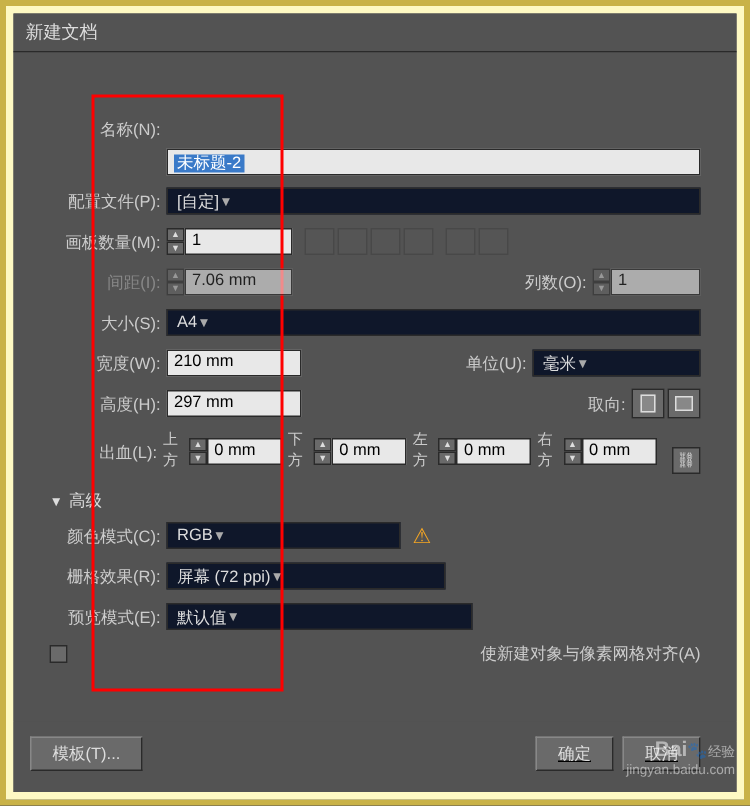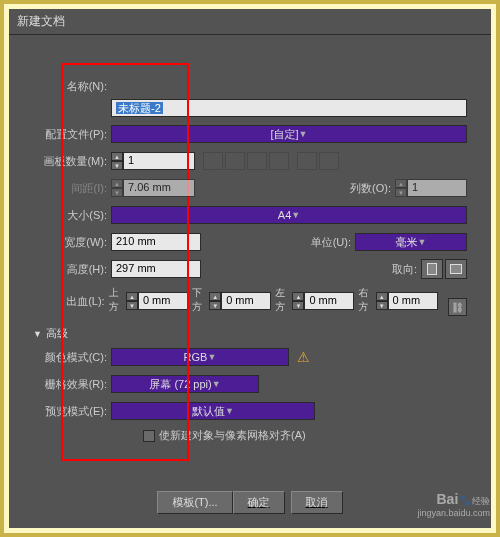--- a/index.html
+++ b/index.html
@@ -5,44 +5,44 @@
 * { box-sizing: border-box; margin: 0; padding: 0; font-family: "Microsoft YaHei", sans-serif; }
 body { background: #c9b247; width: 500px; height: 537px; padding: 4px; }
 .window { background: #535353; border: 5px solid #fef9c3; height: 100%; display: flex; flex-direction: column; }
 .titlebar { background: #535353; color: #ddd; font-size: 12px; padding: 4px 8px; border-bottom: 1px solid #2a2a2a; }
 .content { flex: 1; padding: 20px 24px 10px 24px; background: #535353; position: relative; }
 .row { display: flex; align-items: center; margin-bottom: 7px; min-height: 20px; }
 .lbl { color: #ccc; font-size: 11px; width: 78px; text-align: right; padding-right: 4px; }
 .lbl-dim { color: #888; }
 .input { background: #e8e8e8; border: 1px solid #2a2a2a; height: 18px; font-size: 11px; padding: 1px 4px; }
 .input-wide { flex: 1; margin-top: 44px; }
-.select { background: #4c1d95; border: 1px solid #2a2a2a; height: 18px; font-size: 11px; color: #ddd; padding: 1px 6px; display: flex; align-items: center; justify-content: center; }
+.select { background: #0f172a; border: 1px solid #2a2a2a; height: 18px; font-size: 11px; color: #ddd; padding: 1px 6px; display: flex; align-items: center; justify-content: flex-start; }
 .select-wide { flex: 1; }
 .sel-hl { background: #3a7ac8; color: #fff; padding: 0 2px; }
 .chev { font-size: 9px; color: #aaa; }
 .spinner { display: flex; flex-direction: column; width: 12px; height: 18px; }
 .spin-btn { background: #6a6a6a; border: 1px solid #2a2a2a; flex: 1; font-size: 6px; color: #ddd; display: flex; align-items: center; justify-content: center; line-height: 1; }
 .iconbtns { display: flex; gap: 2px; margin-left: 8px; opacity: 0.4; }
 .iconbtn { width: 20px; height: 18px; background: #5a5a5a; border: 1px solid #3a3a3a; }
 .iconbtn-active { opacity: 1; background: #6a6a6a; }
 .orient { display: flex; gap: 2px; }
 .orient-btn { width: 22px; height: 20px; background: #6a6a6a; border: 1px solid #2a2a2a; display: flex; align-items: center; justify-content: center; }
 .orient-ic { width: 10px; height: 12px; border: 1px solid #ddd; background: #888; }
 .orient-ic-l { width: 12px; height: 10px; }
 .bleed-row { display: flex; align-items: flex-end; gap: 4px; }
 .bleed-col { display: flex; flex-direction: row; align-items: center; }
 .bleed-lbl { color: #ccc; font-size: 10px; margin-bottom: 2px; }
 .bleed-grp { display: flex; }
 .link-btn { width: 20px; height: 18px; background: #6a6a6a; border: 1px solid #2a2a2a; margin-left: 6px; display: flex; align-items: center; justify-content: center; font-size: 10px; color: #ddd; }
 .disclosure { display: flex; align-items: center; color: #ddd; font-size: 11px; margin: 10px 0 6px 0; cursor: pointer; }
 .tri { font-size: 9px; margin-right: 4px; }
 .warn { color: #f5a623; font-size: 14px; margin-left: 8px; }
-.chk-row { display: flex; align-items: center; margin-left: 110px; margin-top: 2px; }
+.chk-row { display: flex; align-items: center; margin-top: 2px; justify-content: space-between; }
 .chk { width: 12px; height: 12px; background: #6a6a6a; border: 1px solid #2a2a2a; margin-right: 4px; }
-.footer { display: flex; justify-content: center; padding: 10px 24px 14px 24px; background: #535353; }
+.footer { display: flex; justify-content: space-between; padding: 10px 24px 14px 11px; background: #535353; }
 .btn { background: #6a6a6a; border: 1px solid #2a2a2a; border-top-color: #888; border-left-color: #888; color: #ddd; font-size: 11px; padding: 3px 14px; cursor: pointer; }
 .btn-grp { display: flex; gap: 6px; text-decoration: underline; }
 .redbox { position: absolute; border: 2px solid #ff0000; left: 52px; top: 28px; width: 128px; height: 398px; pointer-events: none; }
 .watermark { position: absolute; bottom: 18px; right: 10px; color: rgba(255,255,255,0.5); font-size: 9px; text-align: right; line-height: 1.2; }
 .wm-logo { font-size: 14px; font-weight: bold; }
 .spacer { flex: 1; }
 .lbl2 { color: #ccc; font-size: 11px; padding-right: 4px; }
 </style>
 </head>
 <body>
@@ -180,30 +180,30 @@
       </div>
     </div>
 
     <div class="disclosure">
       <span class="tri">▼</span>
       <span>高级</span>
     </div>
 
     <div class="row">
       <span class="lbl">颜色模式(C):</span>
-      <div class="select" style="width:178px">
+      <div class="select" style="width:156px">
           <span>RGB</span>
           <span class="chev">▼</span>
         </div>
       <span class="warn">⚠</span>
     </div>
 
     <div class="row">
       <span class="lbl">栅格效果(R):</span>
-      <div class="select" style="width:148px">
+      <div class="select" style="width:186px">
           <span>屏幕 (72 ppi)</span>
           <span class="chev">▼</span>
         </div>
     </div>
 
     <div class="row">
       <span class="lbl">预览模式(E):</span>
       <div class="select" style="width:204px">
           <span>默认值</span>
           <span class="chev">▼</span>

